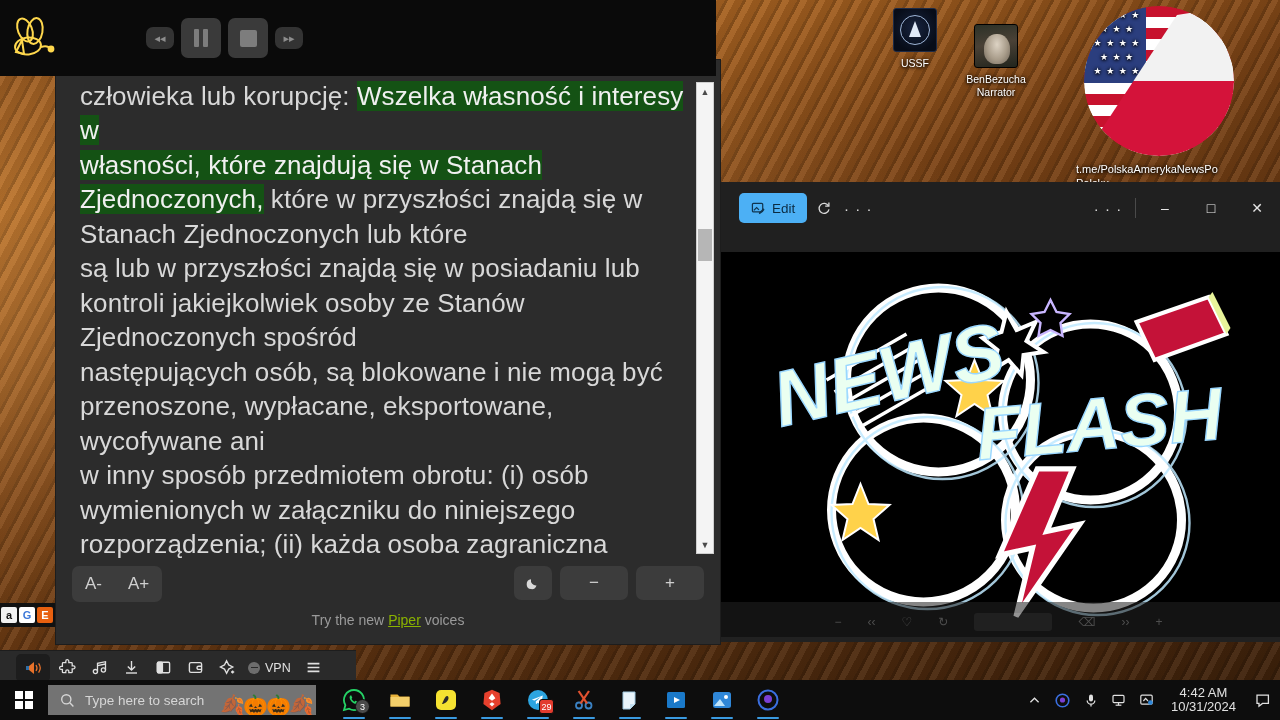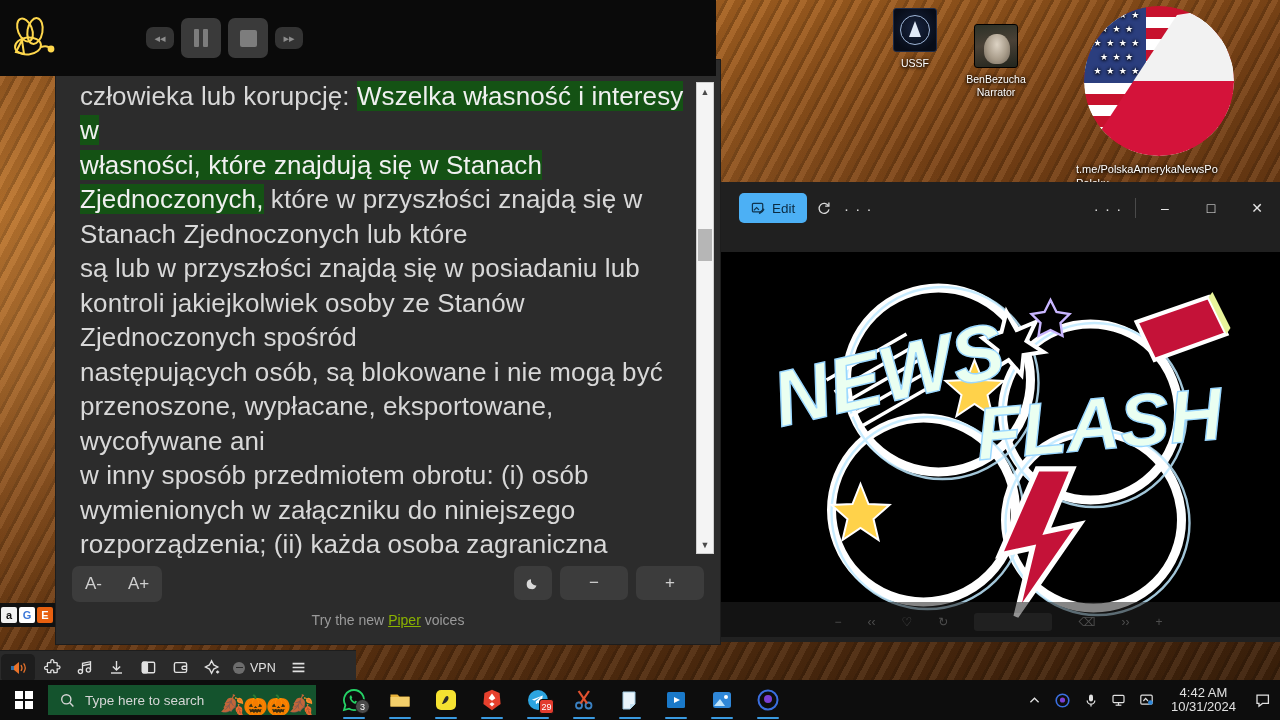--- a/index.html
+++ b/index.html
@@ -127,40 +127,40 @@
              align-items:center; justify-content:center; gap:26px; opacity:.55;}
   #ph-foot .fi { color:#8e8e8e; font-size:12px; }
   #ph-foot .pill { width:78px;height:18px;background:#3b3b3b;border-radius:3px;}
 
   
   #nf { position:absolute; inset:0; }
   #nf svg { width:100%; height:100%; display:block; }
 
   
   #bravebar { position:absolute; left:0; top:650px; width:356px; height:34px; background:#2a2a2a; z-index:18;
-              display:flex; align-items:center; gap:2px; padding-left:1px; border-top:1px solid #1d1d1d;}
+              display:flex; align-items:center; gap:2px; padding-left:16px; border-top:1px solid #1d1d1d;}
   #bravebar .bi { width:30px;height:26px;display:flex;align-items:center;justify-content:center;color:#e0e0e0;cursor:pointer;}
   #bravebar .bi svg{width:17px;height:17px;}
   #bravebar .vpn { display:flex;align-items:center;gap:5px;color:#e0e0e0;font-size:12.5px;margin-left:4px;cursor:pointer;}
   #bravebar .vpn .dot{width:12px;height:12px;border-radius:50%;background:#6d6d6d;display:flex;align-items:center;justify-content:center;}
   #bravebar .vpn .dot i{display:block;width:7px;height:1.6px;background:#2a2a2a;}
   #speaker { width:34px;height:28px;background:#1d1d1d;border-radius:5px;display:flex;align-items:center;justify-content:center;}
   
   #favstrip{ position:absolute; left:0; top:603px; width:56px; height:24px; background:#111; z-index:18;
              display:flex; align-items:center; gap:2px; padding-left:1px;}
   .fav{ width:16px;height:16px;border-radius:2px;display:flex;align-items:center;justify-content:center;
         font-size:11px;font-weight:700;color:#fff;}
 
   
   #taskbar { position:absolute; left:0; bottom:0; width:1280px; height:40px; background:#0d0d0d; z-index:40;
              display:flex; align-items:center;}
   #startbtn { width:48px;height:40px;display:flex;align-items:center;justify-content:center;cursor:pointer;}
   #startbtn .g{ display:grid; grid-template-columns:8px 8px; grid-template-rows:8px 8px; gap:2.5px;}
   #startbtn .g i{ display:block; background:#fff; }
-  #searchbox { width:268px;height:30px;background:#14532d; display:flex;align-items:center;gap:10px;padding:0 12px;
+  #searchbox { width:268px;height:30px;background:#737373; display:flex;align-items:center;gap:10px;padding:0 12px;
                color:#d6d6d6; font-size:13.5px; cursor:text; position:relative; overflow:hidden;}
   #pumpkins { position:absolute; right:4px; bottom:-2px; font-size:20px; letter-spacing:-2px;}
   #tasks { display:flex; align-items:center; gap:2px; margin-left:16px; }
   .task { width:44px;height:40px;display:flex;align-items:center;justify-content:center;position:relative;cursor:pointer;}
   .task .badge{ position:absolute; right:6px; bottom:6px; min-width:15px;height:15px;border-radius:50%;
                 background:#4a4a4a;color:#fff;font-size:9px;display:flex;align-items:center;justify-content:center;
                 border:1px solid #0d0d0d;}
   .task .badge.red{ background:#e23b2e; border-radius:3px; }
   .task .ul{ position:absolute;bottom:1px;left:11px;width:22px;height:2.5px;background:#3a9ae0;border-radius:2px;}
   #tray { margin-left:auto; display:flex; align-items:center; gap:8px; padding-right:4px; color:#e0e0e0; font-size:11.5px;}

